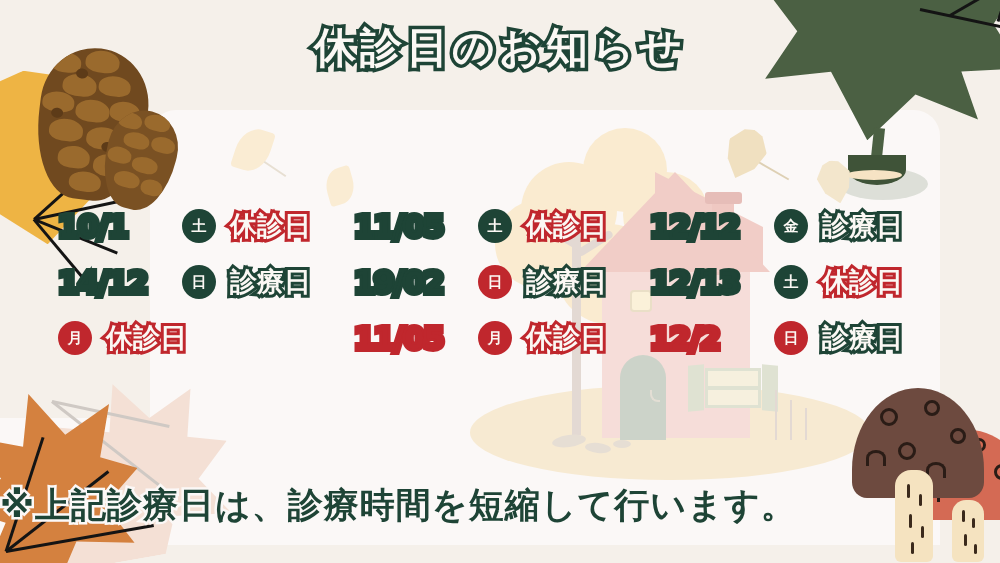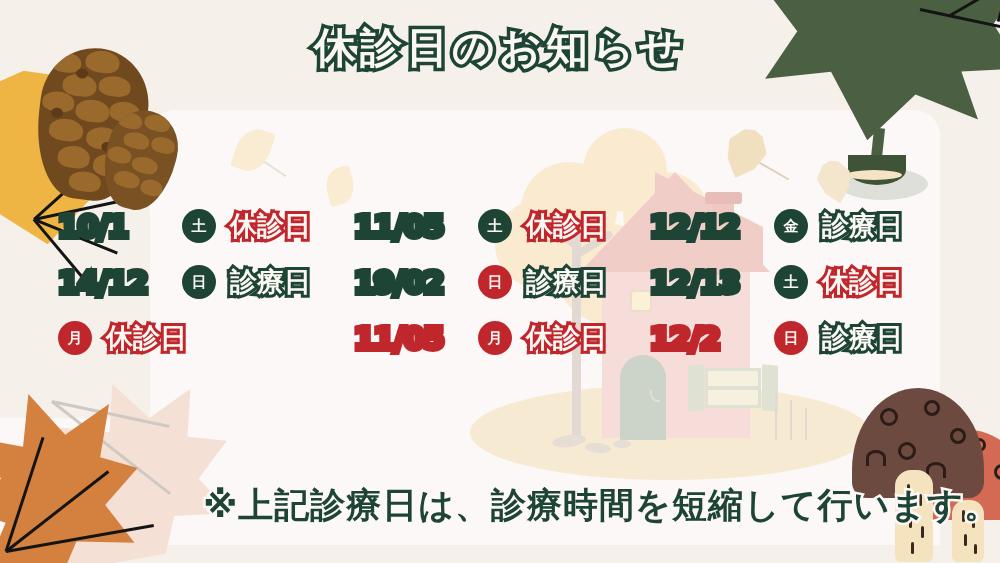--- a/index.html
+++ b/index.html
@@ -319,21 +319,21 @@
     letter-spacing:0px;
     color:#fbf8f4;
     -webkit-text-stroke:6px #1e4436;
     paint-order:stroke fill;
   }
   .sch-status.red { -webkit-text-stroke-color:#c0272d; }
 
   
   #footer-note {
     position:absolute; left:0; top:482px; width:1000px;
-    text-align:right;
+    text-align:left;
     font-family:"DejaVu Sans", sans-serif;
     font-size:35px; font-weight:bold;
     letter-spacing:1px;
     color:#1e4436;
     -webkit-text-stroke:5px #fbf8f7;
     paint-order:stroke fill;
     z-index:30;
   }
 </style>
 </head>

